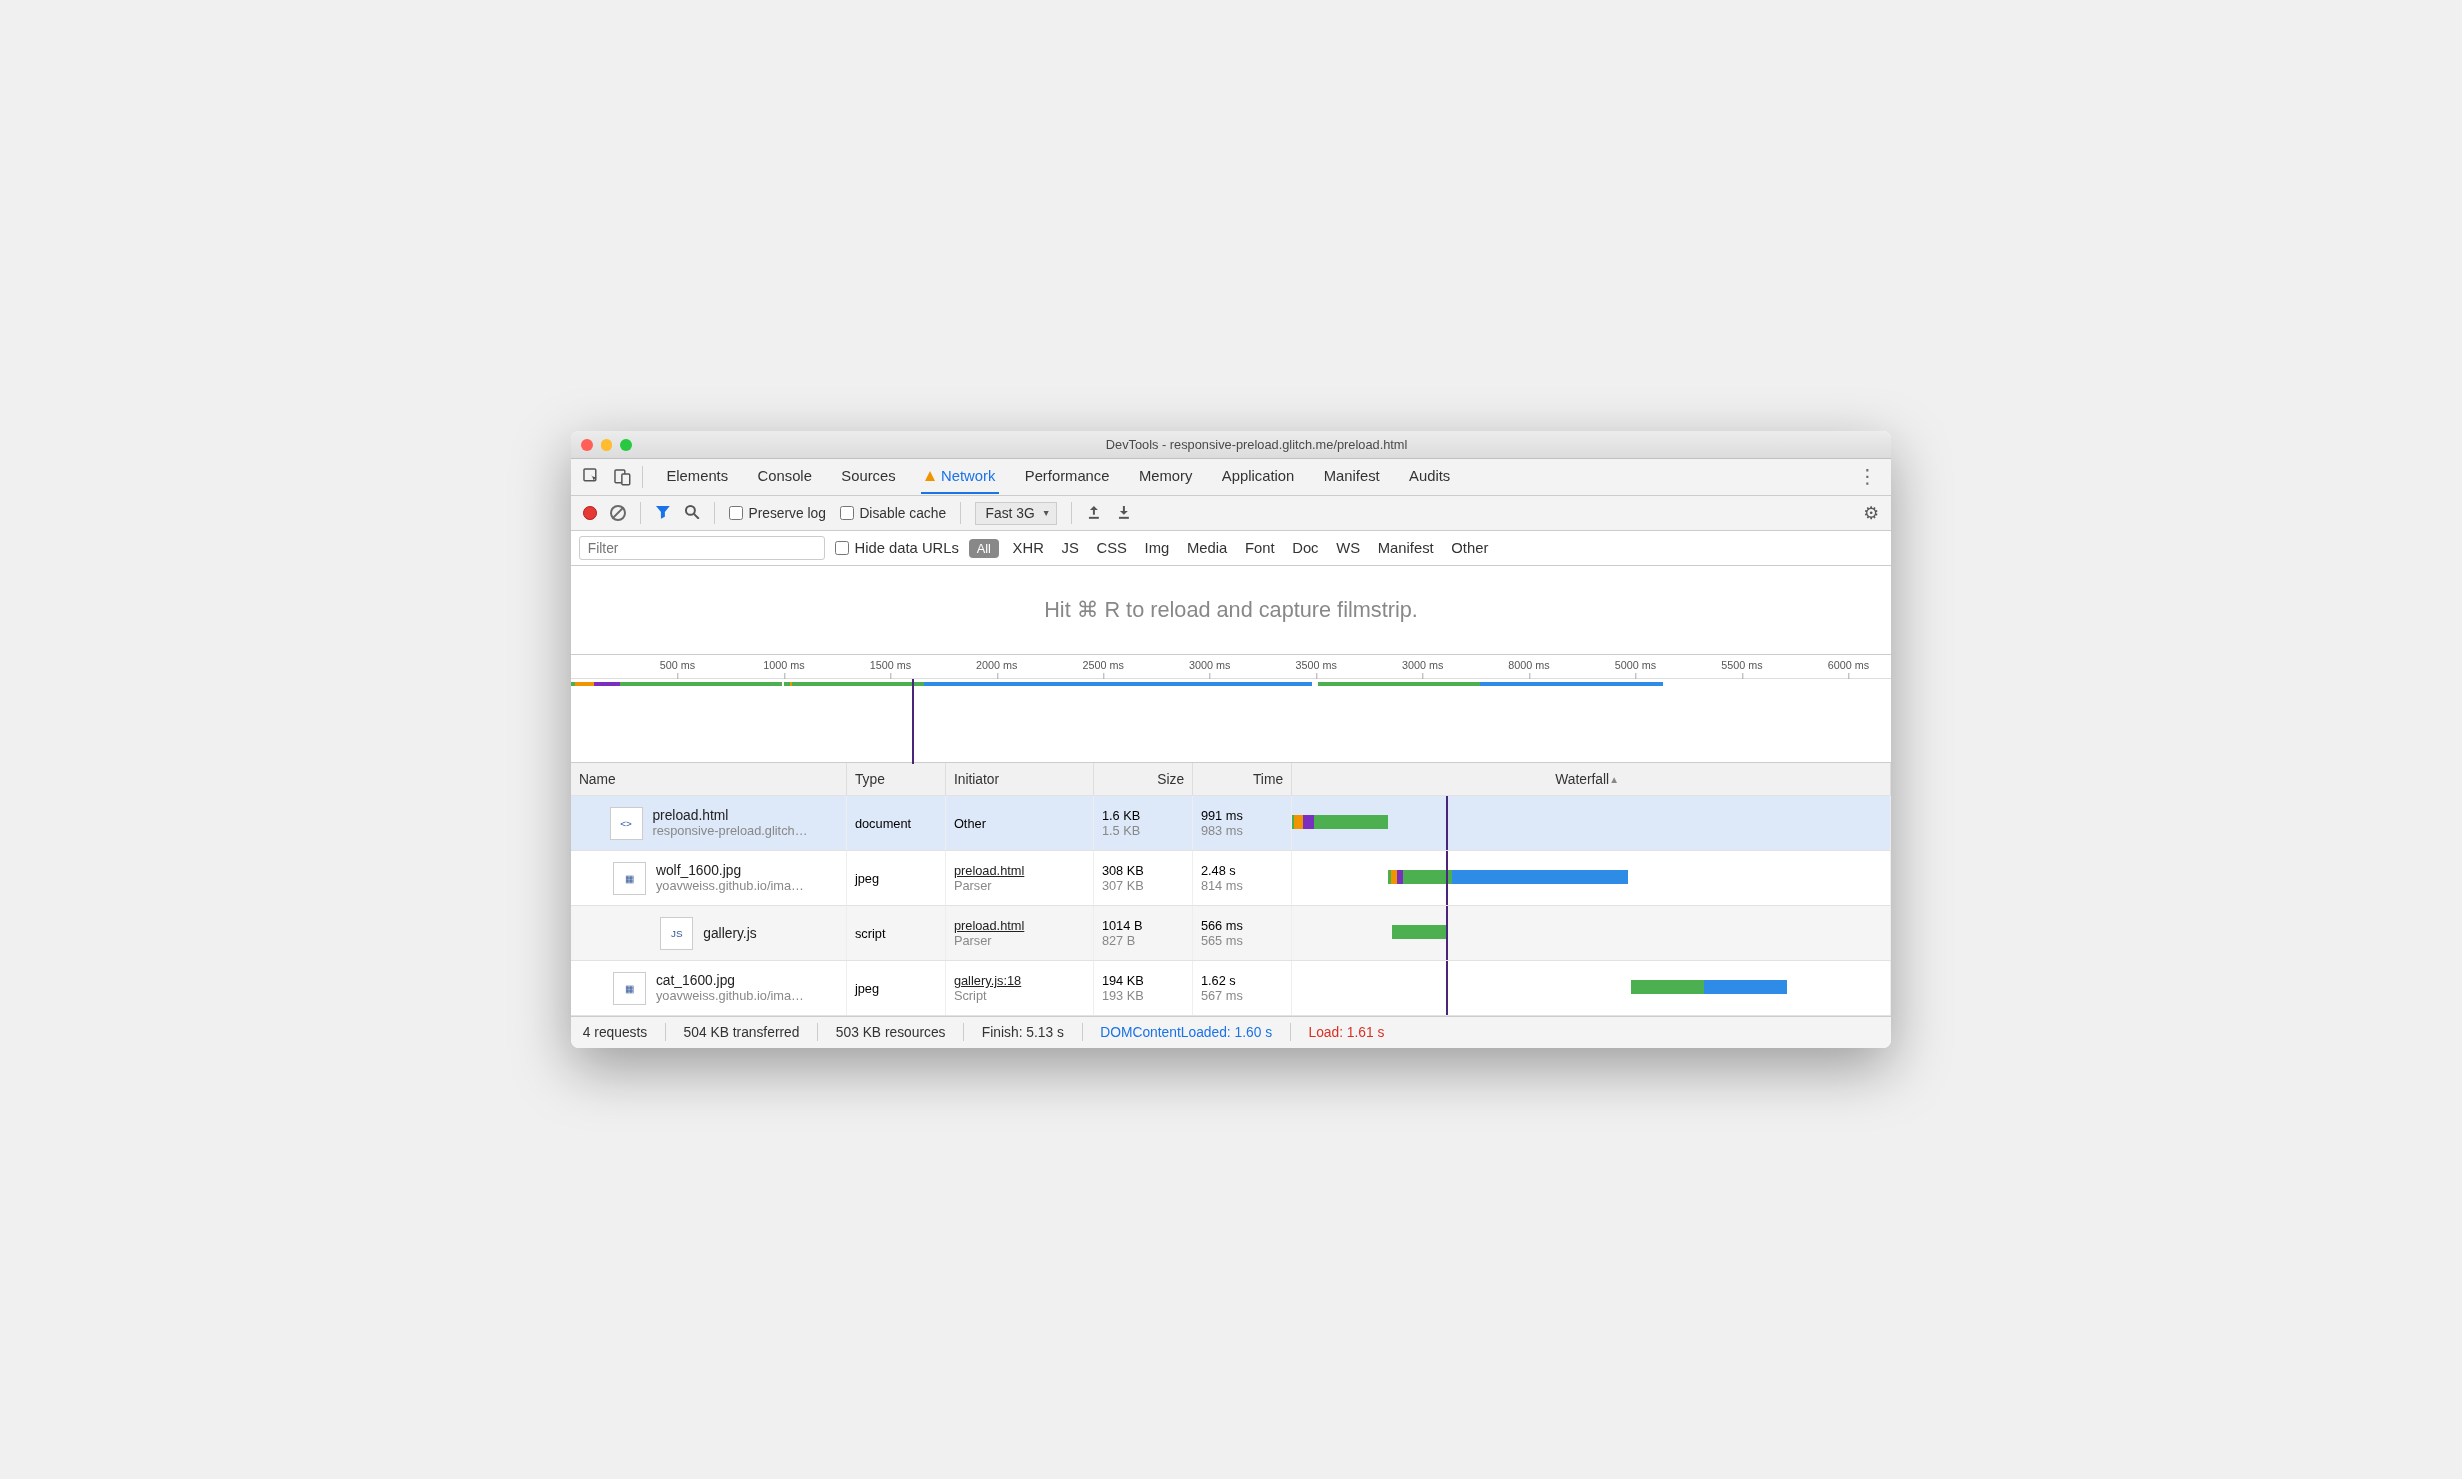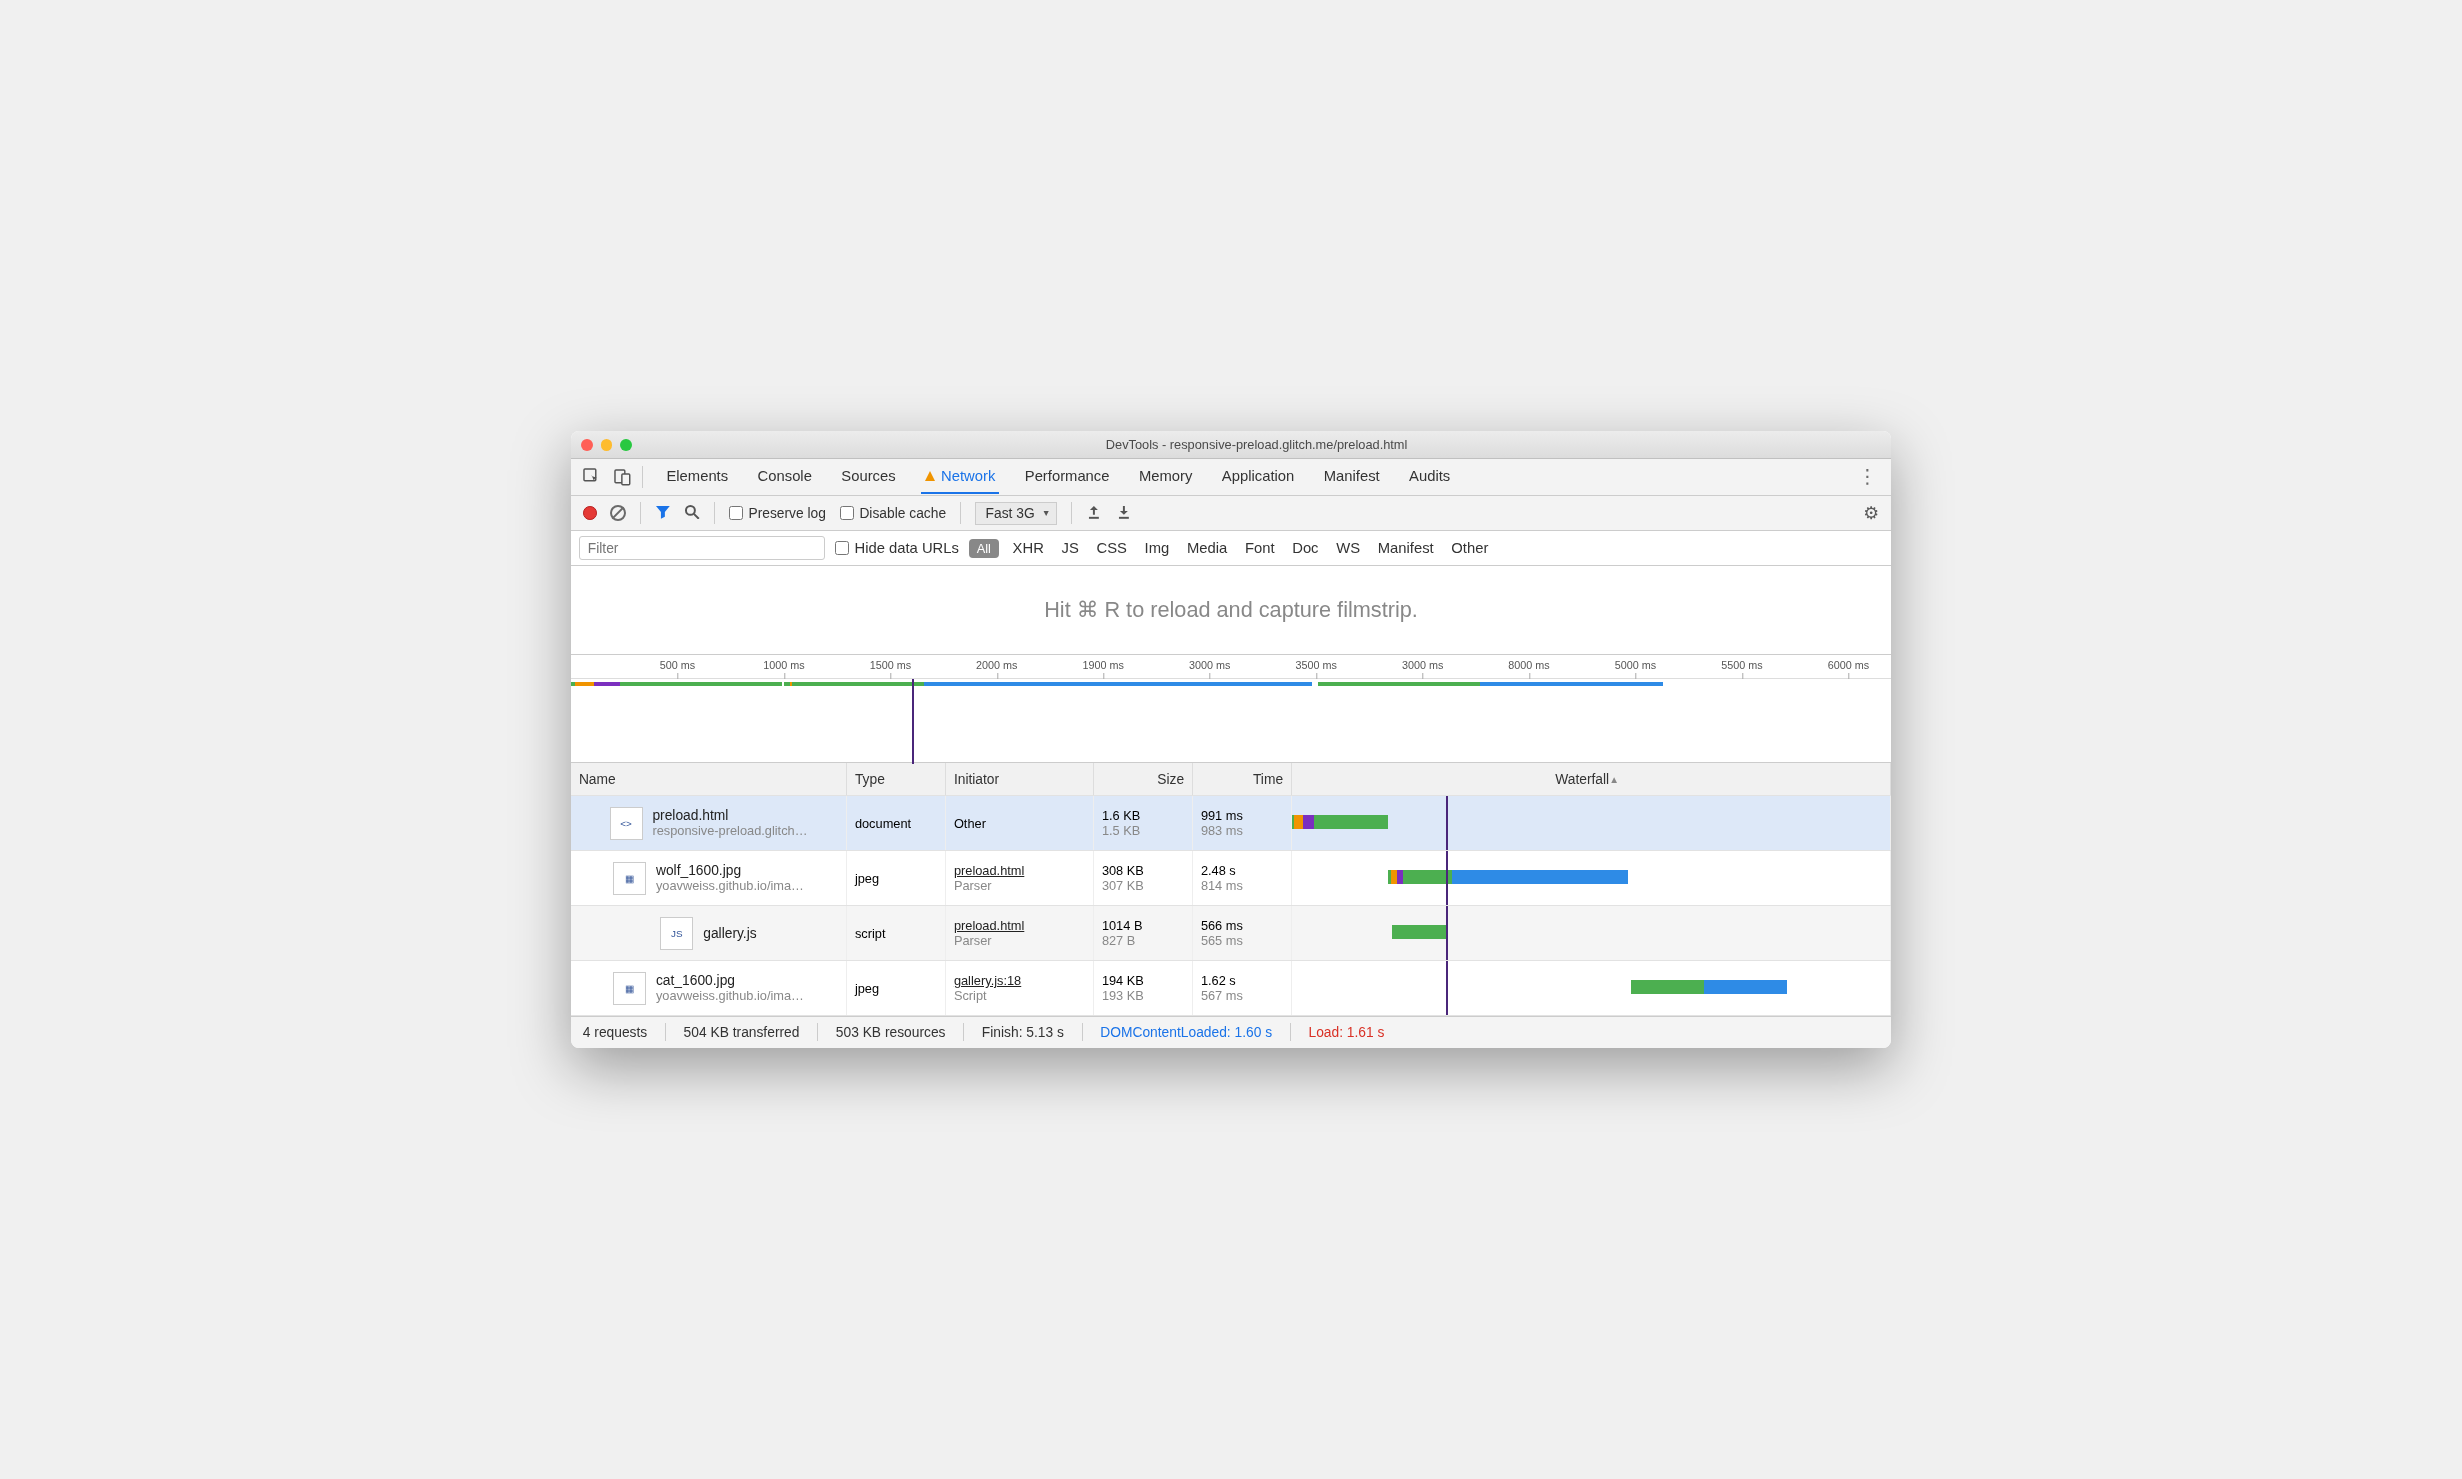--- a/index.html
+++ b/index.html
@@ -177,21 +177,21 @@
   </div>
 
   <div class="filmstrip-msg">Hit ⌘ R to reload and capture filmstrip.</div>
 
   <div class="timeline">
     <div class="tl-ruler" id="tl-ruler">
         <div class="tl-tick" style="left: 8.06452%;">500 ms</div>
         <div class="tl-tick" style="left: 16.129%;">1000 ms</div>
         <div class="tl-tick" style="left: 24.1935%;">1500 ms</div>
         <div class="tl-tick" style="left: 32.2581%; text-align: right;">2000 ms</div>
-        <div class="tl-tick" style="left: 40.3226%;">1900 ms</div>
+        <div class="tl-tick" style="left: 40.3226%;">2500 ms</div>
         <div class="tl-tick" style="left: 48.3871%;">3000 ms</div>
         <div class="tl-tick" style="left: 56.4516%;">3500 ms</div>
         <div class="tl-tick" style="left: 64.5161%;">3000 ms</div>
         <div class="tl-tick" style="left: 72.5806%;">8000 ms</div>
         <div class="tl-tick" style="left: 80.6452%;">5000 ms</div>
         <div class="tl-tick" style="left: 88.7097%;">5500 ms</div>
         <div class="tl-tick" style="left: 96.7742%;">6000 ms</div>
       </div>
     <div class="tl-body" id="tl-body">
         <div class="tl-seg" style="left: 0%; width: 0.322581%; background: rgb(76, 175, 80);"></div>

